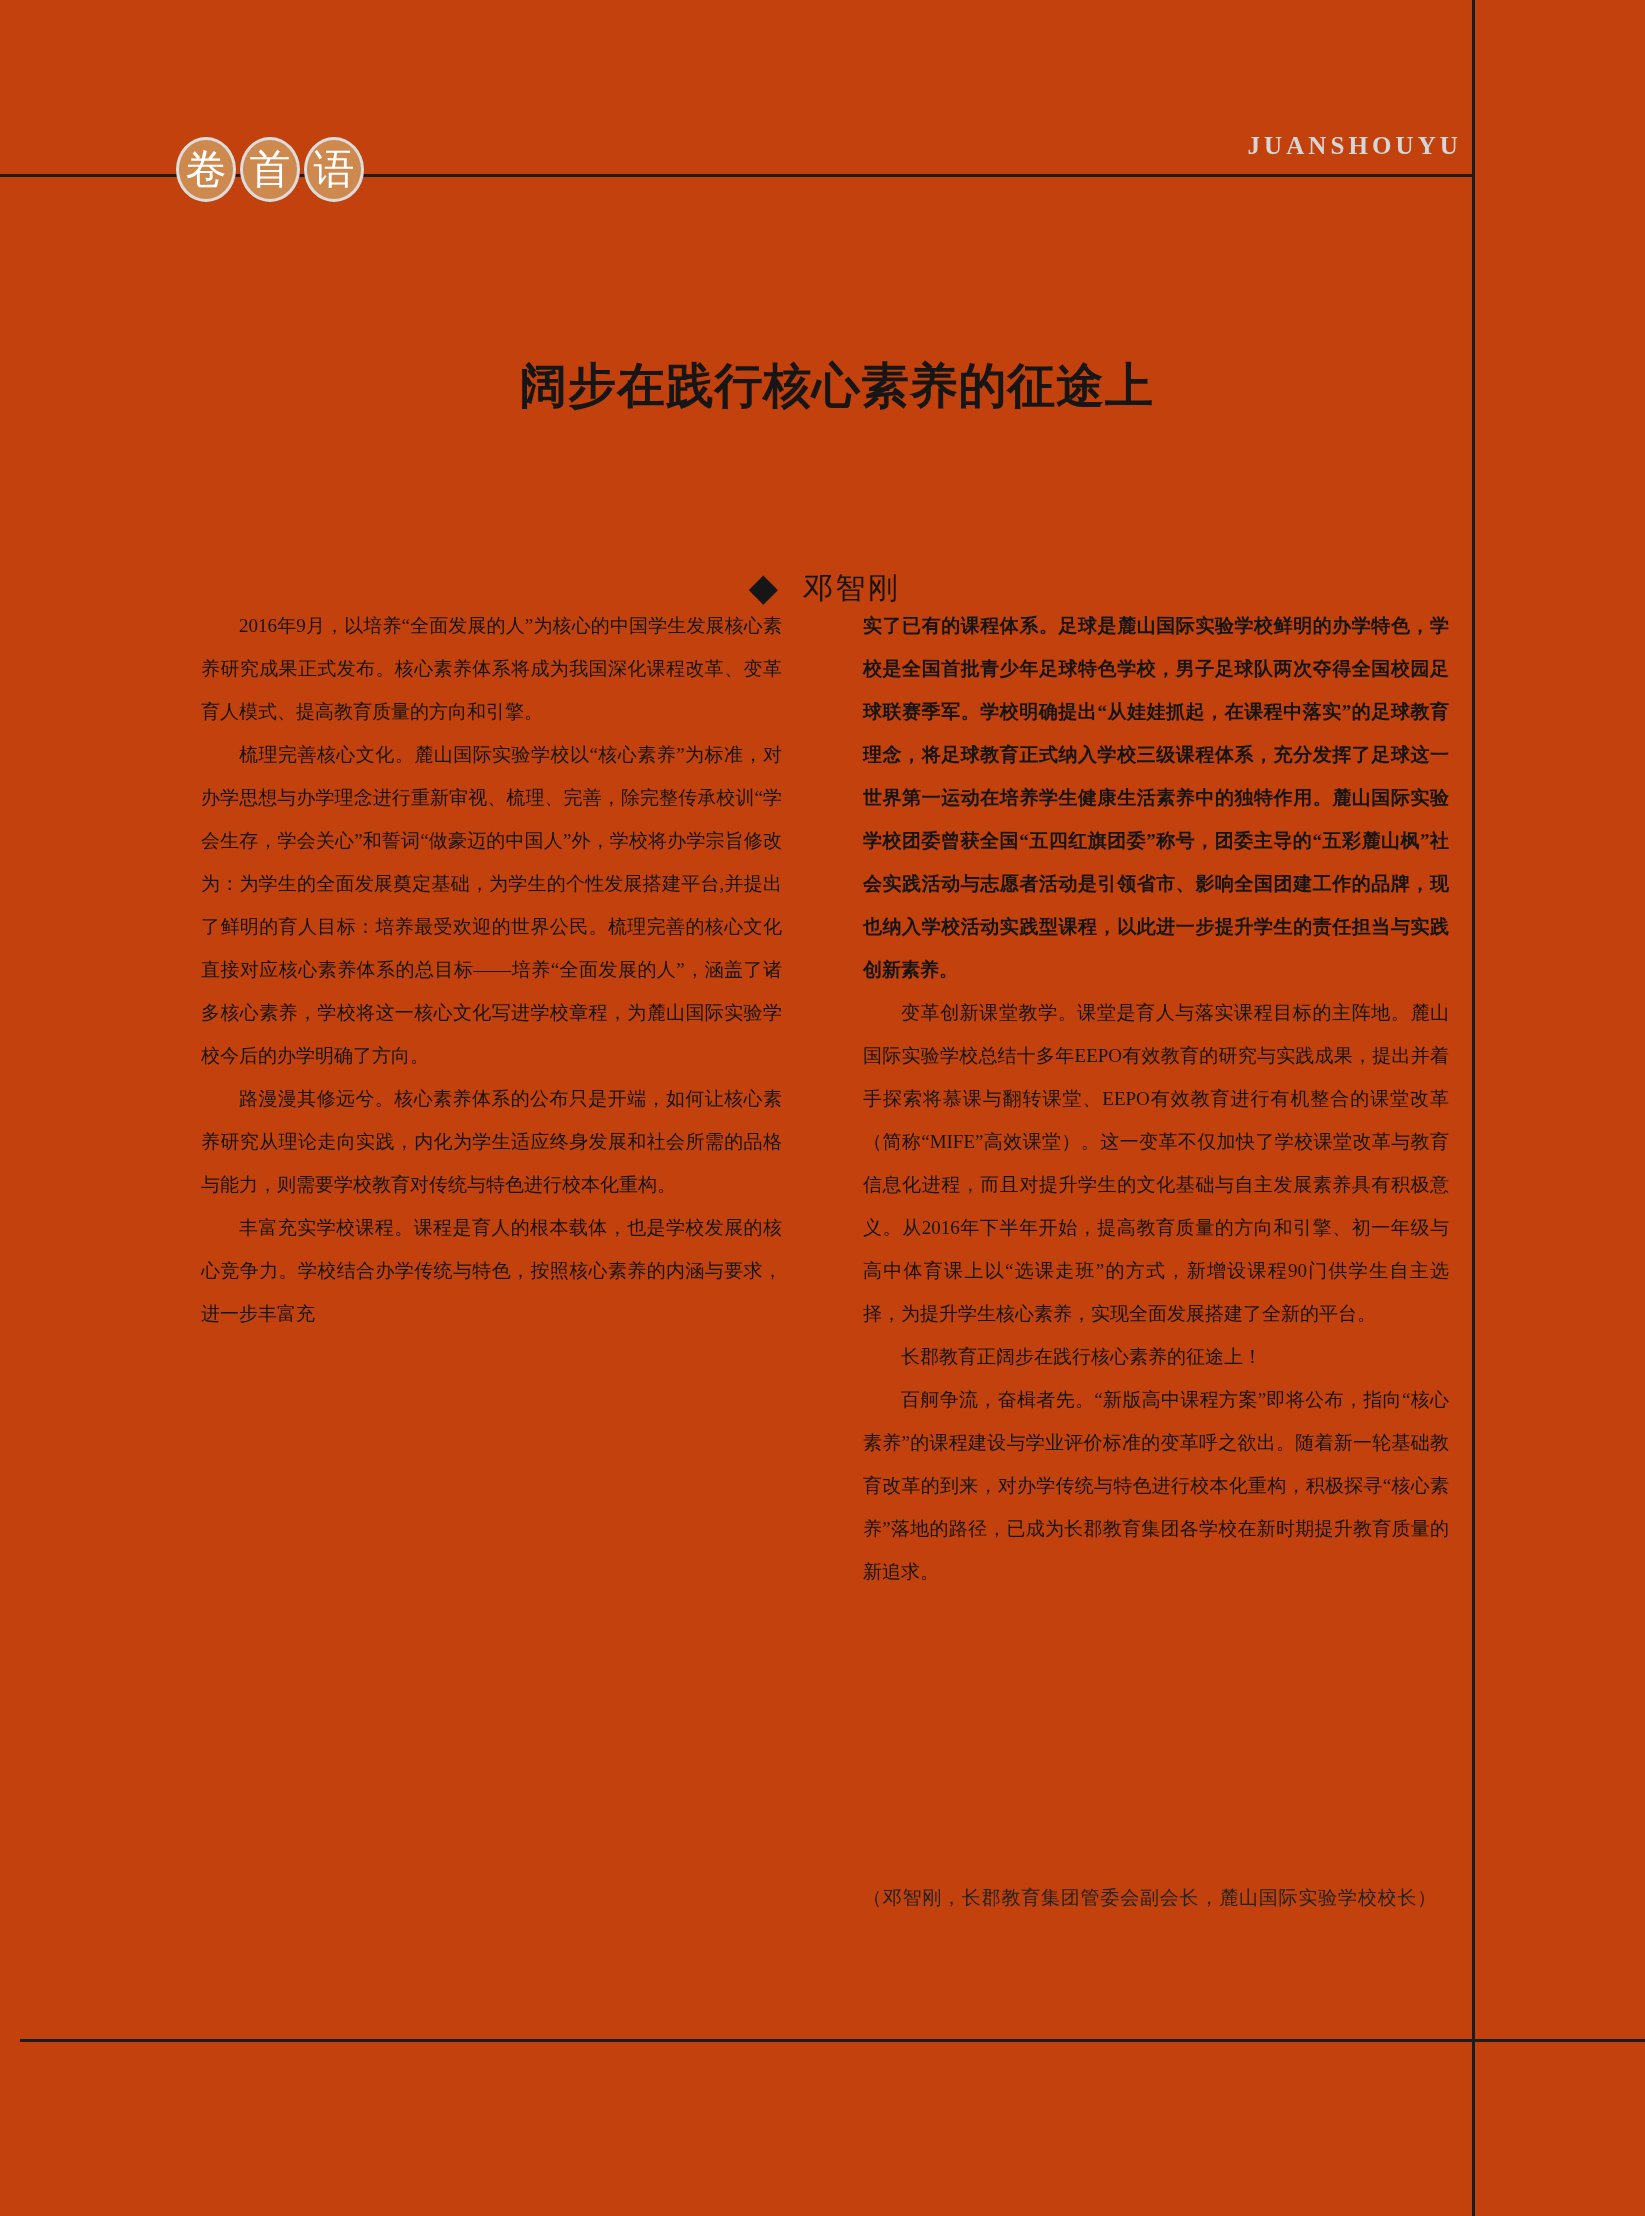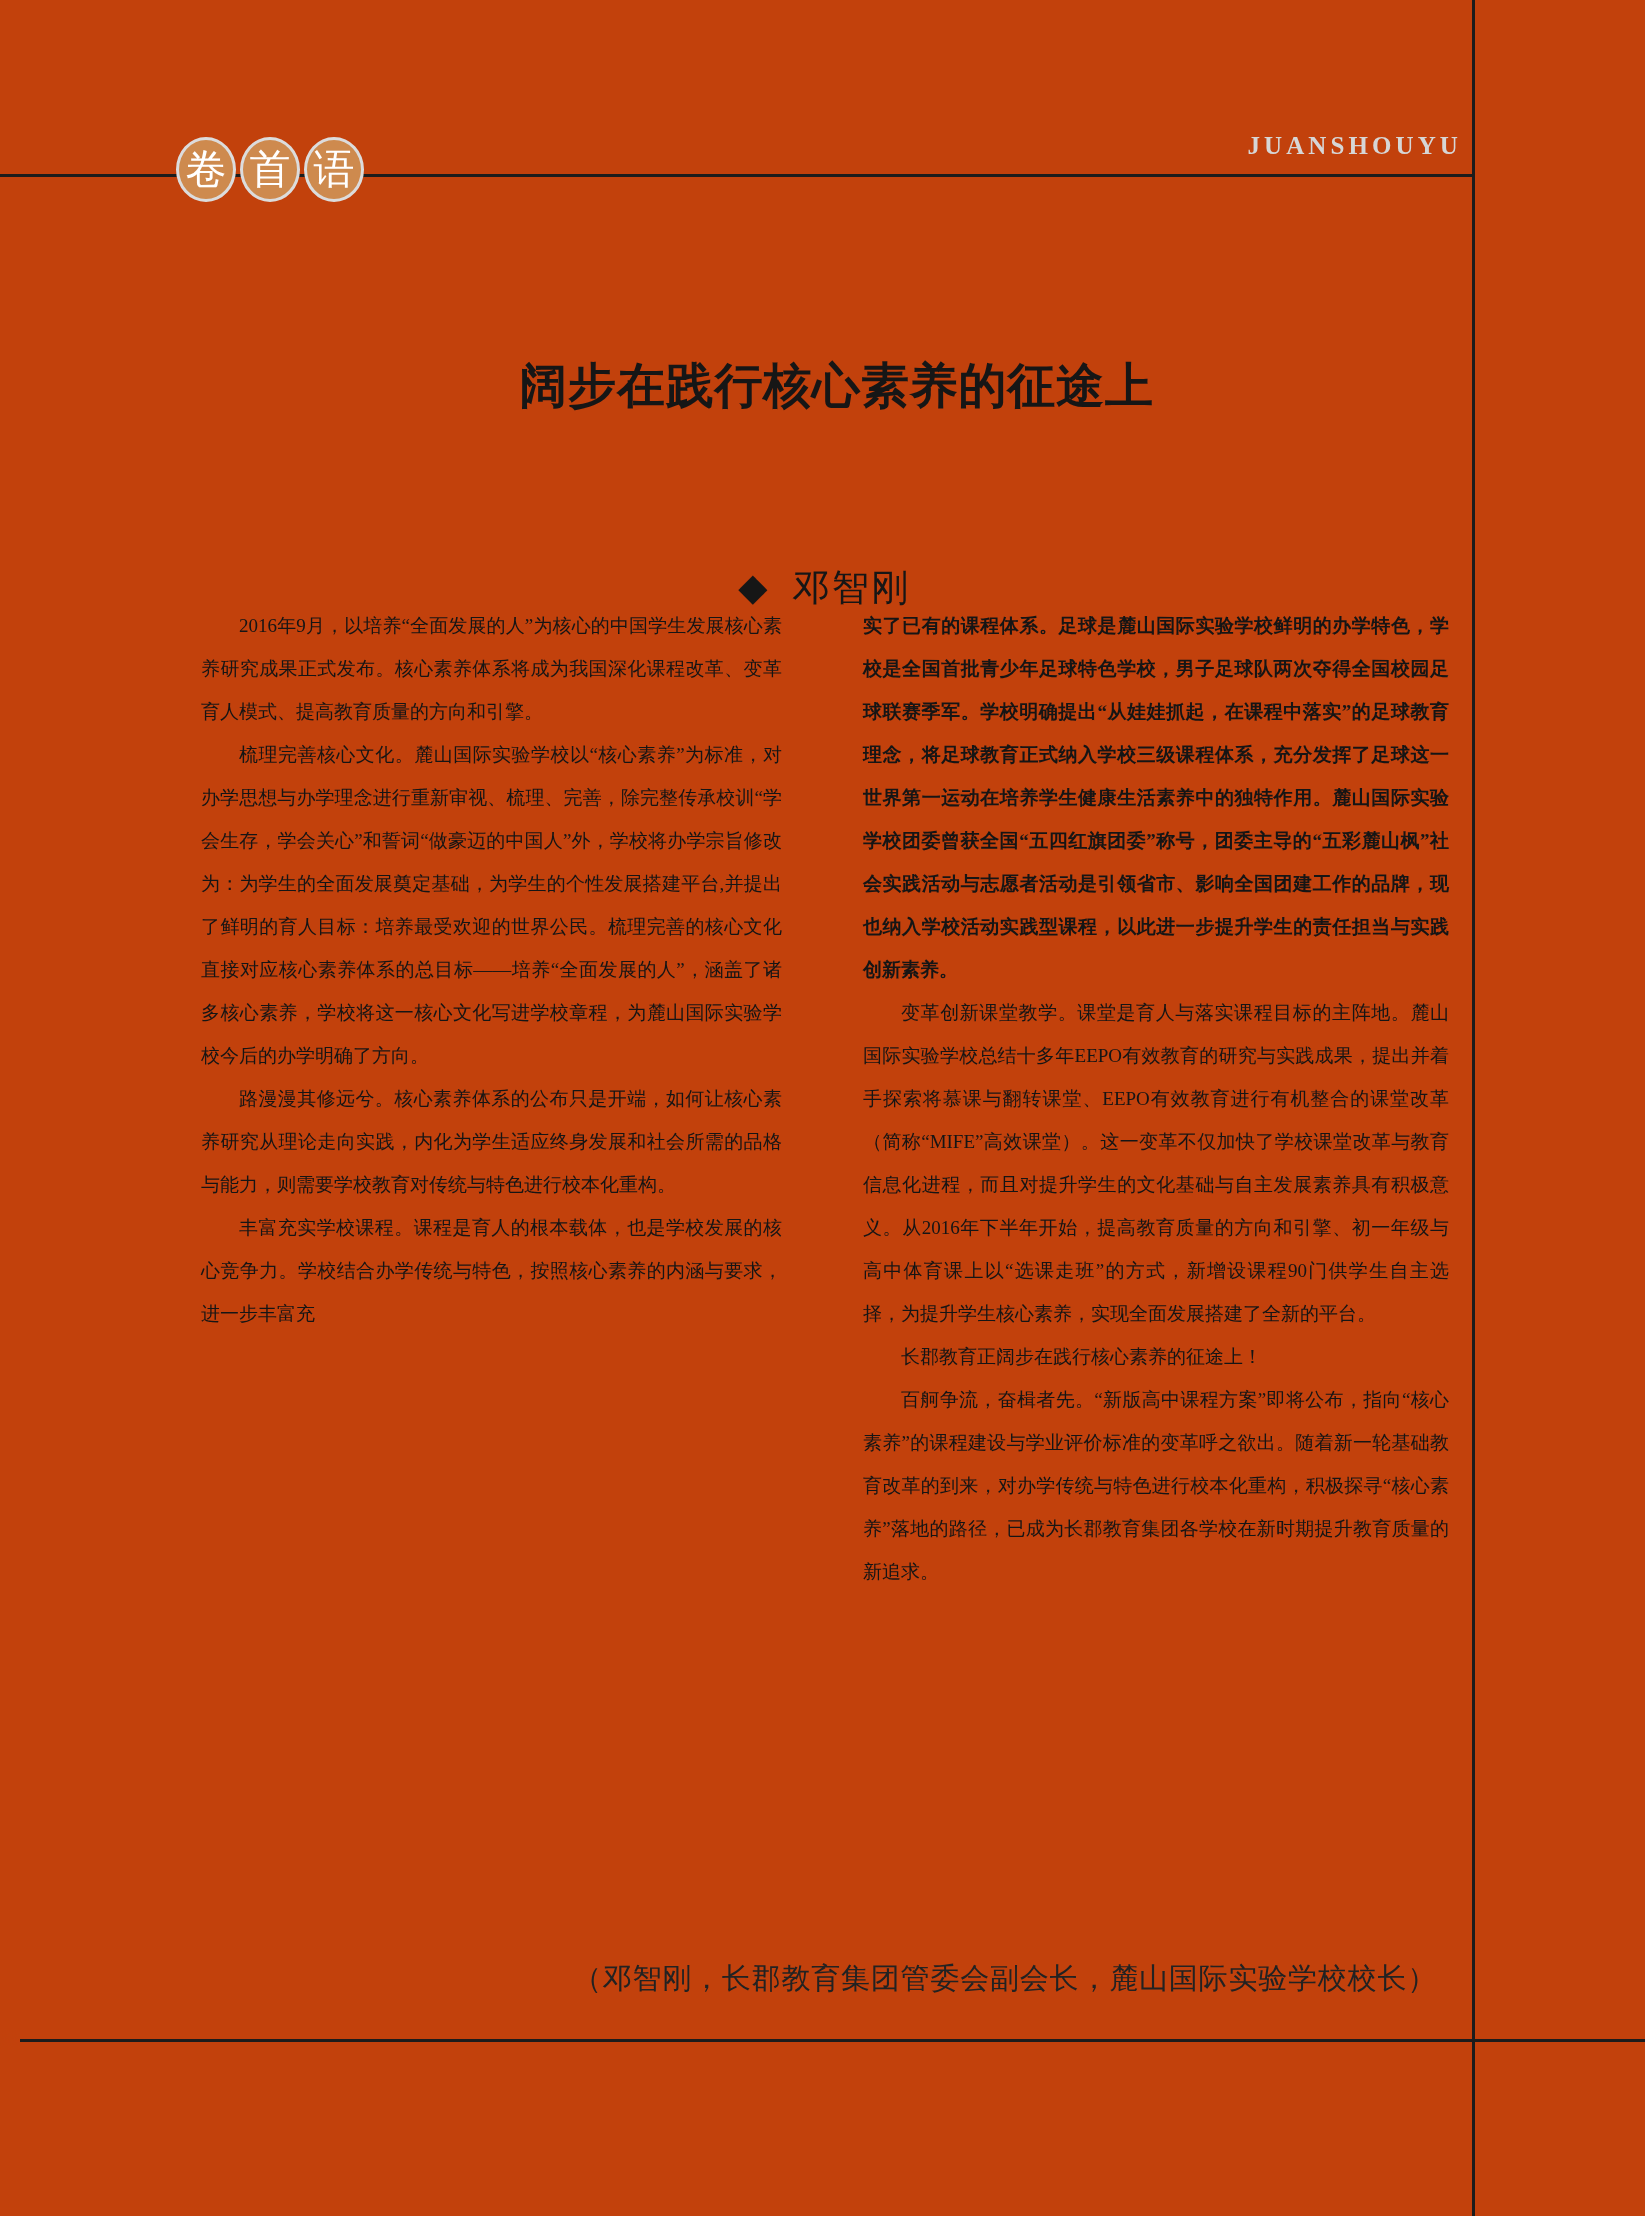--- a/index.html
+++ b/index.html
@@ -51,36 +51,36 @@
     font-size:48px;font-weight:bold;color:#161616;
     letter-spacing:0.8px;
     font-family:"Liberation Serif","DejaVu Serif",serif;
   }
   .byline{
     position:absolute;left:201px;top:561px;width:1247px;
     display:flex;justify-content:center;align-items:center;gap:25px;
     color:#161616;
   }
   .byline .diamond{font-size:38px;line-height:53px;}
-  .byline .author{font-size:37px;line-height:53px;letter-spacing:2.5px;}
+  .byline .author{font-size:30px;line-height:53px;letter-spacing:2.5px;}
   
   .col{
     position:absolute;top:604px;
     font-size:19px;line-height:43px;
     text-align:justify;
     color:#151515;
   }
   .col-left{left:201px;width:581px;}
   .col-right{left:863px;width:586px;}
   .col p{margin:0;text-indent:2em;}
   .col p.no-indent{text-indent:0;font-weight:bold;}
   
   .footer-note{
-    position:absolute;right:208px;top:1959px;
-    font-size:29px;color:#222222;letter-spacing:0.8px;text-align:right;
+    position:absolute;right:208px;top:1885px;
+    font-size:19px;color:#222222;letter-spacing:0.8px;text-align:right;
   }
 </style>
 </head>
 <body>
 
 <div class="canvas">
 
   <div class="rule-top"></div>
   <div class="rule-vertical"></div>
   <div class="rule-bottom"></div>

